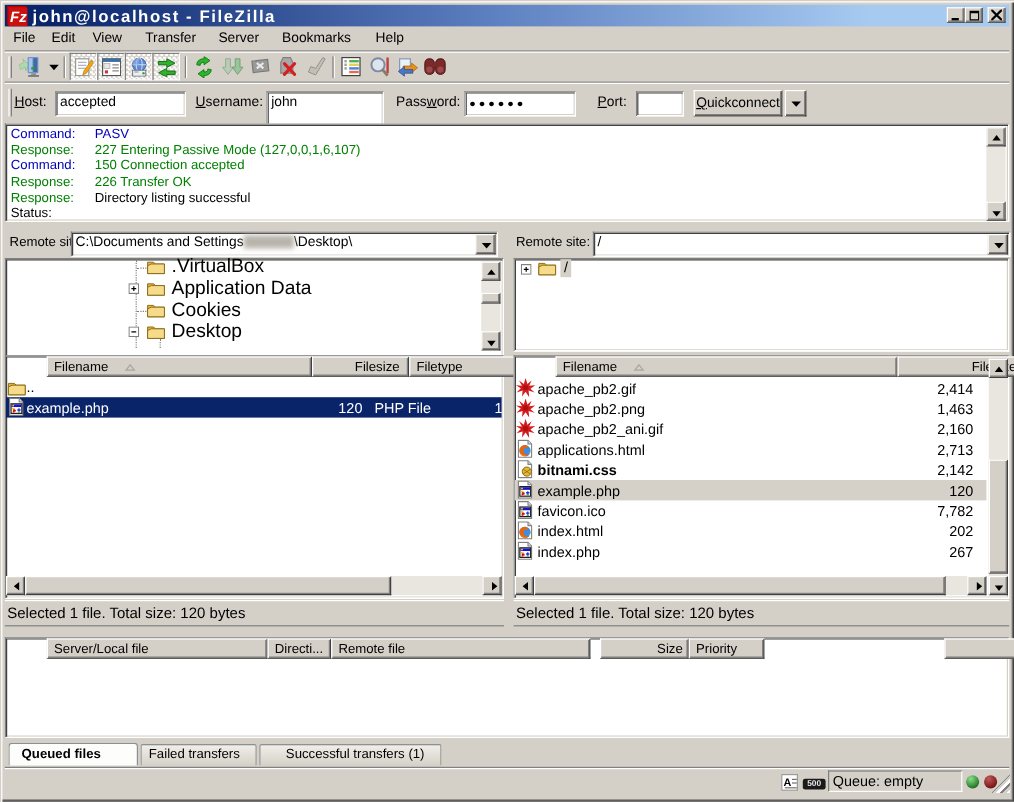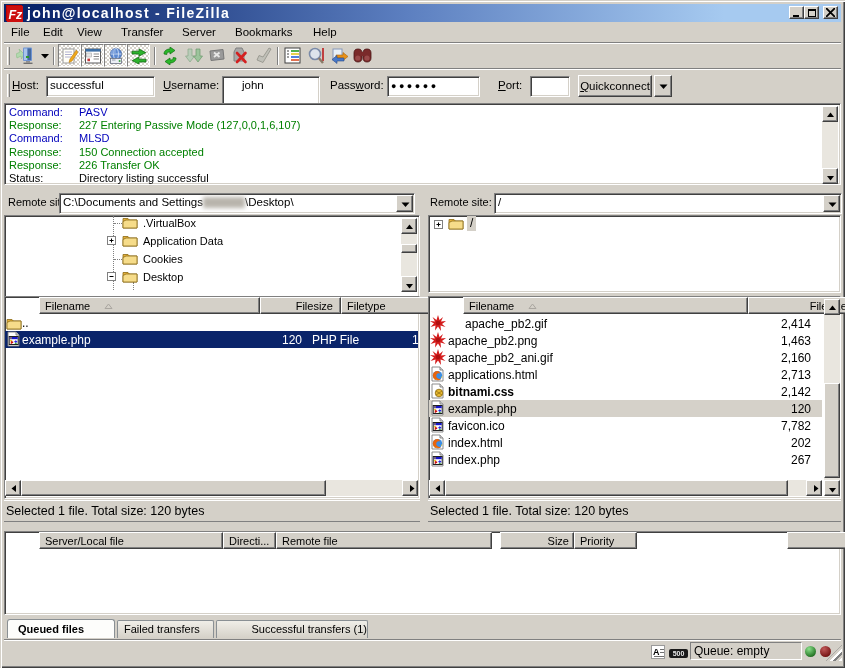--- a/index.html
+++ b/index.html
@@ -230,23 +230,23 @@
     <circle cx="4.8" cy="11" r="2.6" fill="#9a4a4a"></circle>
     <circle cx="14" cy="11" r="2.6" fill="#9a4a4a"></circle>
   </svg>
 </div>
 <div class="abs" style="left:4px;top:68px;width:837px;height:1px;background:#808080;"></div>
 <div class="abs" style="left:4px;top:69px;width:837px;height:1px;background:#fff;"></div>
 
 <div class="abs" id="quickbar" style="left:4px;top:70px;width:837px;height:32px;font-size:11.5px;">
   <div class="abs" style="left:3px;top:4px;width:3px;height:23px;border-left:1px solid #fff;border-right:1px solid #808080;"></div>
   <span class="abs" style="left:8px;top:9px;"><span class="u">H</span>ost:</span>
-  <div class="abs sunk" style="left:42px;top:6px;width:109px;height:21px;line-height:17px;padding-left:3px;">successful</div>
+  <div class="abs sunk" style="left:42px;top:6px;width:109px;height:21px;line-height:17px;padding-left:3px;">accepted</div>
   <span class="abs" style="left:159px;top:9px;"><span class="u">U</span>sername:</span>
-  <div class="abs sunk" style="left:218px;top:6px;width:98px;height:33px;line-height:17px;padding-left:19px;">john</div>
+  <div class="abs sunk" style="left:218px;top:6px;width:98px;height:33px;line-height:17px;padding-left:3px;">john</div>
   <span class="abs" style="left:326px;top:9px;">Pass<span class="u">w</span>ord:</span>
   <div class="abs sunk" style="left:383px;top:6px;width:93px;height:21px;line-height:17px;padding-left:3px;letter-spacing:2.5px;font-size:9px;line-height:19px;">●●●●●●</div>
   <span class="abs" style="left:494px;top:9px;"><span class="u">P</span>ort:</span>
   <div class="abs sunk" style="left:526px;top:6px;width:40px;height:21px;"></div>
   <div class="abs raised" style="left:574px;top:5px;width:74px;height:22px;text-align:center;line-height:20px;"><span class="u">Q</span>uickconnect</div>
   <div class="abs raised" style="left:650px;top:5px;width:18px;height:22px;">
         <svg class="abs" style="left:4px;top:8px;" width="9" height="6" viewBox="0 0 9 6">
           <path d="M0.5 0.5 L8.5 0.5 L4.5 5 Z" fill="#000"></path>
         </svg>
       </div>
@@ -257,21 +257,20 @@
     <div><span style="color:#0000bb;">Command:</span></div>
     <div><span style="color:#008000;">Response:</span></div>
     <div><span style="color:#0000bb;">Command:</span></div>
     <div><span style="color:#008000;">Response:</span></div>
     <div><span style="color:#008000;">Response:</span></div>
     <div><span style="color:#000;">Status:</span></div>
   </div>
   <div class="abs" style="left:74px;top:2px;line-height:13.2px;">
     <div><span style="color:#0000bb;">PASV</span></div>
     <div><span style="color:#008000;">227 Entering Passive Mode (127,0,0,1,6,107)</span></div>
-    <div><span style="color:#0000bb;">MLSD</span></div>
     <div><span style="color:#008000;">150 Connection accepted</span></div>
     <div><span style="color:#008000;">226 Transfer OK</span></div>
     <div><span style="color:#000;margin-top:41px;">Directory listing successful</span></div>
   </div>
   <div class="abs track" style="right:2px;top:2px;width:16px;height:78px;">
     <div class="sbbtn" style="left:0;top:0;">
           <svg width="9" height="9" viewBox="0 0 9 9">
             <path d="M4.5 1.5 L8 6 L1 6 Z" fill="#000"></path>
           </svg>
         </div>
@@ -295,21 +294,21 @@
   <span class="abs" style="left:426px;top:5px;font-size:11px;">Remote site:</span>
   <div class="abs sunk" style="left:490px;top:2px;width:348px;height:21px;line-height:17px;padding-left:3px;">/
     <div class="abs raised" style="right:1px;top:1px;width:17px;height:17px;">
           <svg class="abs" style="left:4px;top:6px;" width="9" height="6" viewBox="0 0 9 6">
             <path d="M0.5 0.5 L8.5 0.5 L4.5 5 Z" fill="#000"></path>
           </svg>
         </div>
   </div>
 </div>
 
-<div class="abs sunk" id="ltree" style="left:4px;top:215px;width:416px;height:87px;font-size:11px;white-space:nowrap;">
+<div class="abs sunk" id="ltree" style="left:4px;top:215px;width:416px;height:87px;font-size:16px;white-space:nowrap;">
   <div class="abs" style="left:108px;top:0px;width:1px;height:74px;border-left:1px dotted #808080;"></div>
   <div class="abs" style="left:128px;top:66px;width:1px;height:8px;border-left:1px dotted #808080;"></div>
   <div class="abs" style="left:109px;top:7px;width:10px;height:1px;border-top:1px dotted #808080;"></div>
   <div class="abs" style="left:109px;top:43px;width:10px;height:1px;border-top:1px dotted #808080;"></div>
   <div class="abs" style="left:0px;top:0px;">
     <div class="abs" style="left:117px;top:-1px;">
           <svg width="16" height="14" viewBox="0 0 16 14">
             <use href="#i-folder"></use>
           </svg>
         </div>
@@ -415,21 +414,21 @@
     <svg class="abs" style="left:64px;top:5px;" width="9" height="7" viewBox="0 0 9 7">
           <path d="M4.5 1 L8 5.5 L1 5.5 Z" fill="none" stroke="#aaa6a0" stroke-width="1"></path>
         </svg>
   </div>
   <div class="hdrseg" style="left:287px;width:108px;text-align:right;padding:1px 8px 0 0;">Filesize</div>
   <div id="rrows" class="abs" style="left:0px;top:18px;width:395px;">
     <div class="row17 abs" style="left:0;top:0;width:393px;">
           <svg class="abs" style="left:1px;top:0;" width="16" height="16">
             <use href="#i-apache"></use>
           </svg>
-          <span class="abs" style="left:36px;top:1px;text-align:center;">apache_pb2.gif</span>
+          <span class="abs" style="left:19px;top:1px;text-align:center;">apache_pb2.gif</span>
           <span class="abs" style="left:280px;top:1px;width:102px;text-align:right;">2,414</span>
         </div>
     <div class="row17 abs" style="left:0;top:17px;width:393px;">
           <svg class="abs" style="left:1px;top:0;" width="16" height="16">
             <use href="#i-apache"></use>
           </svg>
           <span class="abs" style="left:19px;top:1px;">apache_pb2.png</span>
           <span class="abs" style="left:280px;top:1px;width:102px;text-align:right;">1,463</span>
         </div>
     <div class="row17 abs" style="left:0;top:34px;width:393px;">
@@ -516,21 +515,21 @@
   <div class="hdrseg" style="left:186px;width:53px;">Directi...</div>
   <div class="hdrseg" style="left:239px;width:216px;">Remote file</div>
   <div class="hdrseg" style="left:463px;width:74px;text-align:right;padding:1px 4px 0 0;">Size</div>
   <div class="hdrseg" style="left:537px;width:63px;">Priority</div>
   <div class="hdrseg" style="left:750px;width:85px;"></div>
 </div>
 
 <div class="abs" id="tabs" style="left:4px;top:617px;width:837px;height:22px;font-size:12px;">
   <div class="abs" style="left:3px;top:2px;width:108px;height:19px;background:#fdfdfb;border:1px solid #8a9094;border-bottom:none;border-radius:3px 3px 0 0;font-weight:bold;text-align:left;padding-left:10px;line-height:18px;font-size:11px;">Queued files</div>
   <div class="abs" style="left:113px;top:3px;width:97px;height:18px;background:linear-gradient(#f0eee8,#d5d1c8);border:1px solid #8a9094;border-bottom:none;border-radius:2px 2px 0 0;text-align:left;padding-left:6px;line-height:16px;font-size:11px;">Failed transfers</div>
-  <div class="abs" style="left:212px;top:3px;width:152px;height:18px;background:linear-gradient(#f0eee8,#d5d1c8);border:1px solid #8a9094;border-bottom:none;border-radius:2px 2px 0 0;text-align:right;padding-left:8px;line-height:16px;font-size:11px;">Successful transfers (1)</div>
+  <div class="abs" style="left:212px;top:3px;width:152px;height:18px;background:linear-gradient(#f0eee8,#d5d1c8);border:1px solid #8a9094;border-bottom:none;border-radius:2px 2px 0 0;text-align:center;padding-left:8px;line-height:16px;font-size:11px;">Successful transfers (1)</div>
 </div>
 
 <div class="abs" id="sbar" style="left:4px;top:641px;width:837px;height:22px;font-size:12px;">
   <div class="abs" style="left:647px;top:4px;width:14px;height:14px;background:#fff;border:1px solid #9a9a9a;">
    <div class="abs" style="left:1px;top:1px;font-size:9px;font-weight:bold;line-height:11px;">A</div>
    <div class="abs" style="left:8px;top:3px;width:4px;height:1px;background:#707070;"></div>
    <div class="abs" style="left:8px;top:6px;width:4px;height:1px;background:#707070;"></div>
    <div class="abs" style="left:2px;top:10px;width:10px;height:1px;background:#707070;"></div>
  </div>
   <div class="abs" style="left:665px;top:8px;width:19px;height:9px;background:#1a1a1a;border-radius:2px;color:#e8e8e8;font-size:7px;font-weight:bold;text-align:center;line-height:10px;">500</div>

